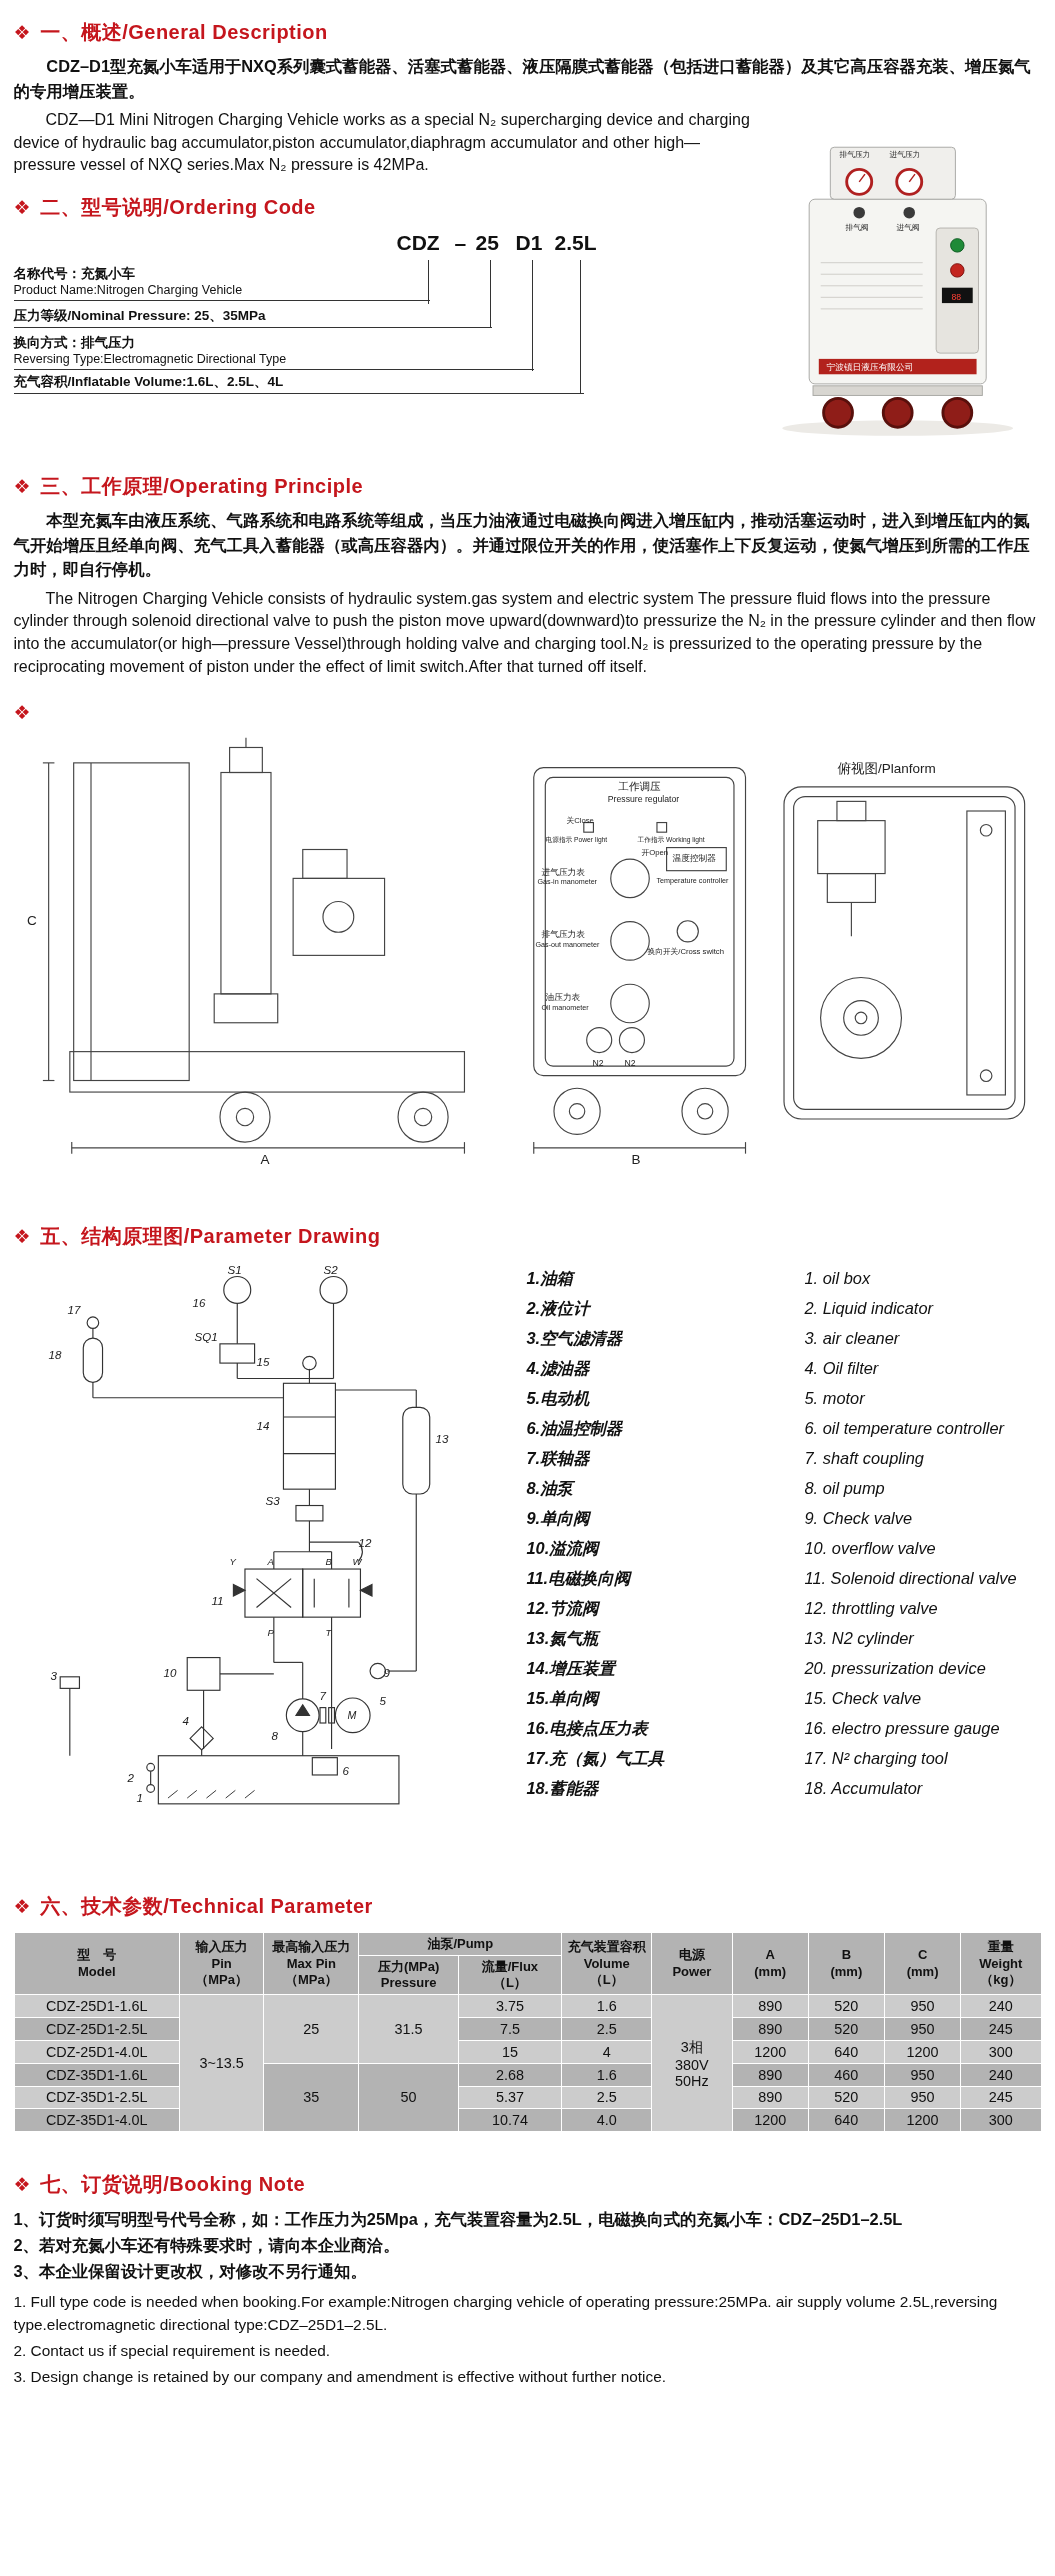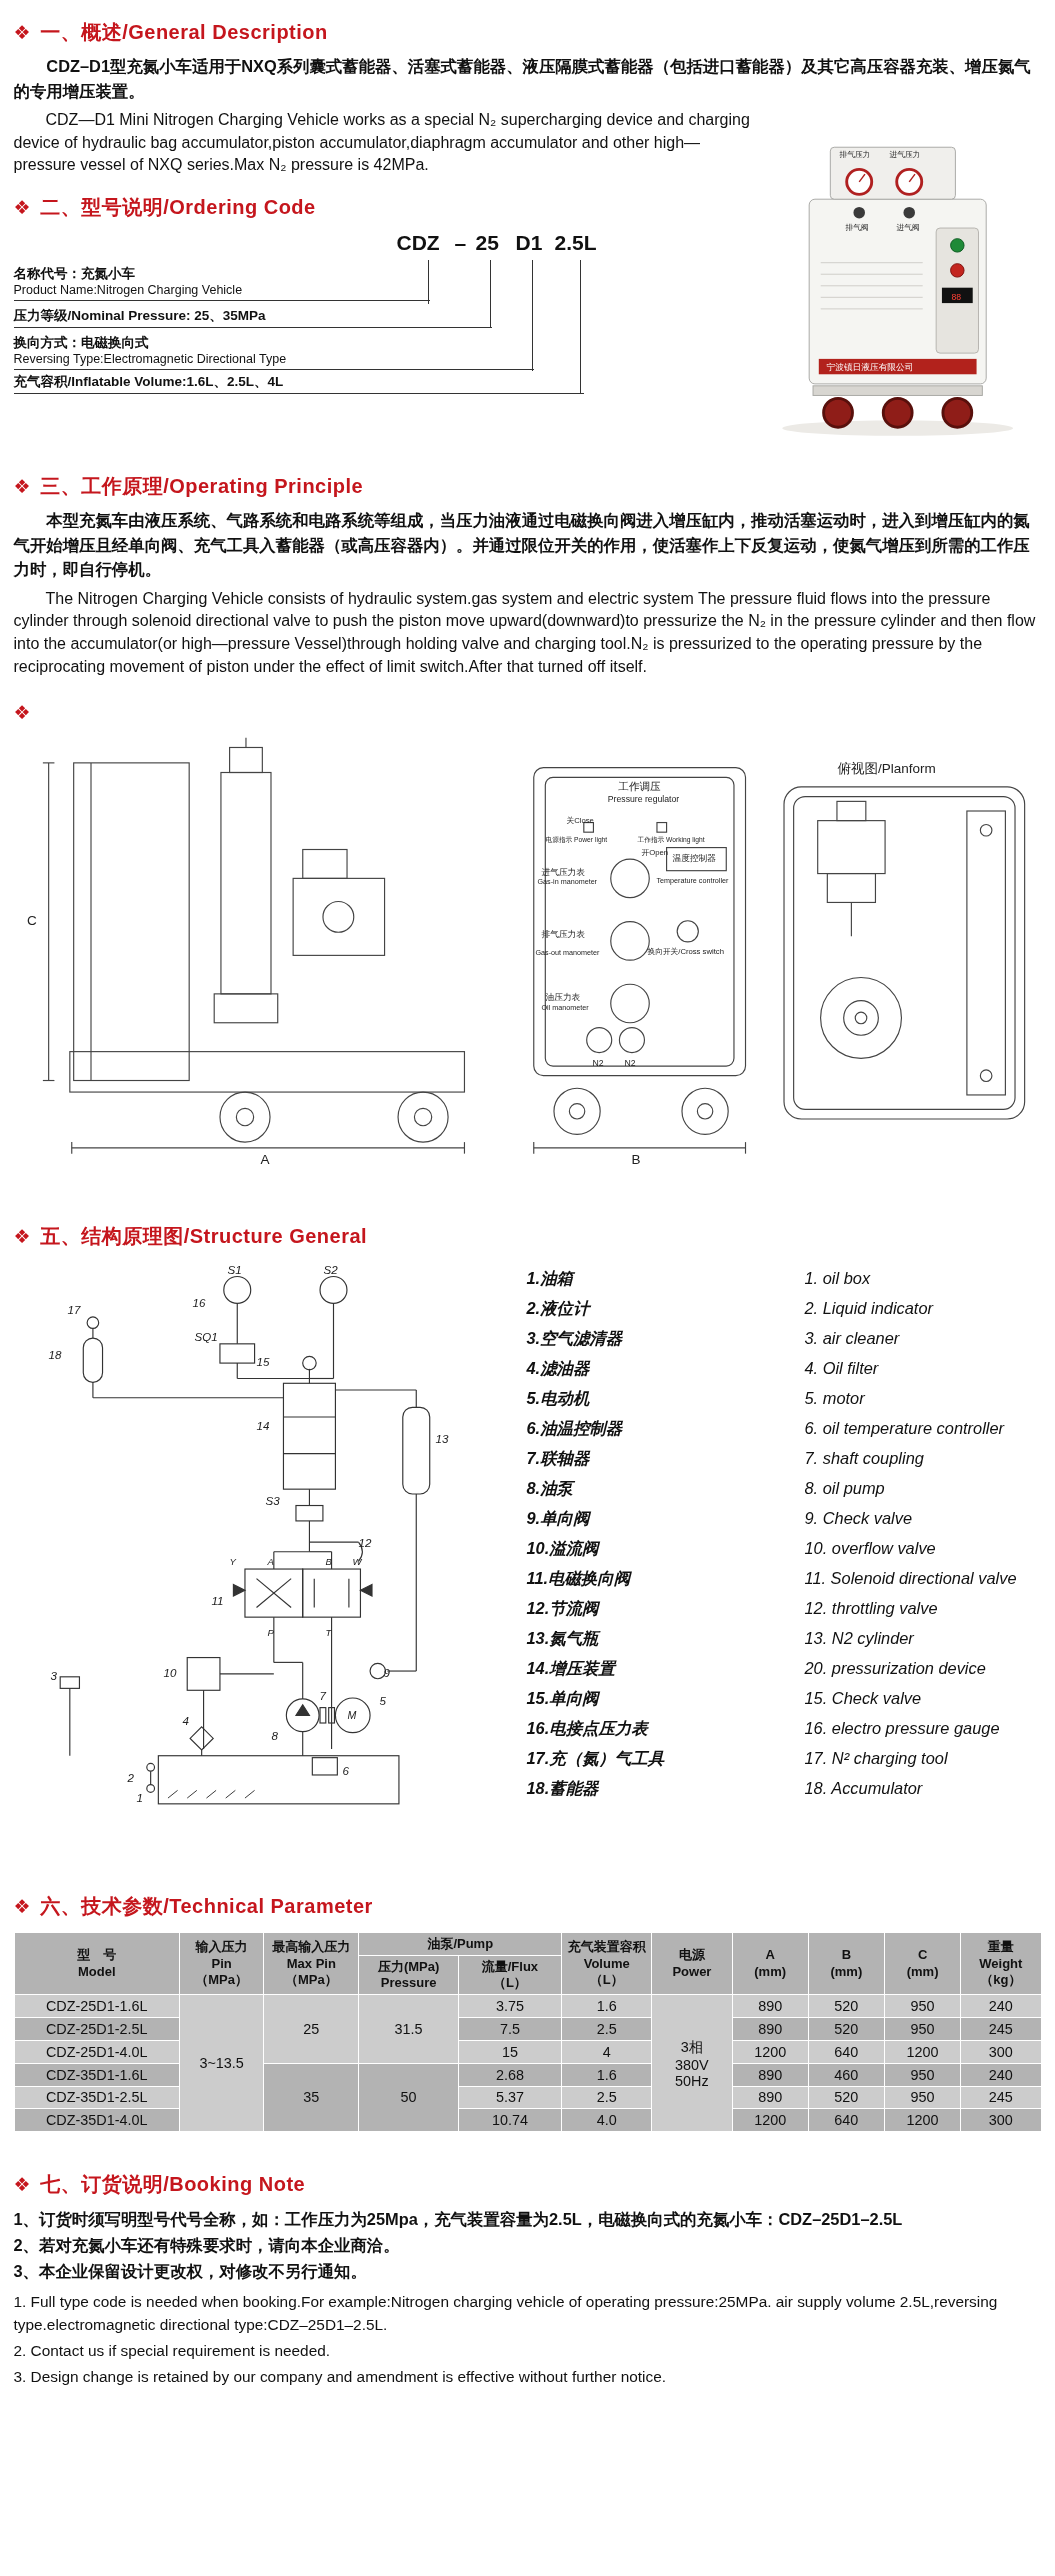--- a/index.html
+++ b/index.html
@@ -96,21 +96,21 @@
         <span class="oc-part oc-p4">2.5L</span>
 
         <div class="oc-row oc-r0">
           <div class="oc-zh">名称代号：充氮小车</div>
           <div class="oc-en">Product Name:Nitrogen Charging Vehicle</div>
         </div>
         <div class="oc-row oc-r1">
           <div class="oc-zh">压力等级/Nominal Pressure: 25、35MPa</div>
         </div>
         <div class="oc-row oc-r2">
-          <div class="oc-zh">换向方式：电磁换向式</div>
+          <div class="oc-zh">换向方式：排气压力</div>
           <div class="oc-en">Reversing Type:Electromagnetic Directional Type</div>
         </div>
         <div class="oc-row oc-r3">
           <div class="oc-zh">充气容积/Inflatable Volume:1.6L、2.5L、4L</div>
         </div>
 
         <div class="oc-conn oc-c0"></div>
         <div class="oc-conn oc-c1"></div>
         <div class="oc-conn oc-c2"></div>
         <div class="oc-conn oc-c3"></div>
@@ -225,37 +225,37 @@
     </svg>
   <span class="pos-label" style="left: 520px; top: 46px; font-size: 10.6px; width: 212px; text-align: center;">工作调压</span>
       <span class="pos-label" style="left: 520px; top: 60px; font-size: 8.7px; width: 220px; text-align: center;">Pressure regulator</span>
       <span class="pos-label" style="left: 553px; top: 83px; font-size: 7.7px;">关Close</span>
       <span class="pos-label" style="left: 628px; top: 83px; font-size: 7.7px; margin-top: 32px;">开Open</span>
       <span class="pos-label" style="left: 532px; top: 102px; font-size: 6.7px;">电源指示 Power light</span>
       <span class="pos-label" style="left: 624px; top: 102px; font-size: 6.7px;">工作指示 Working light</span>
       <span class="pos-label" style="left: 528px; top: 133px; font-size: 8.7px;">进气压力表</span>
       <span class="pos-label" style="left: 524px; top: 144px; font-size: 7.2px;">Gas-in manometer</span>
       <span class="pos-label" style="left: 528px; top: 195px; font-size: 8.7px;">排气压力表</span>
-      <span class="pos-label" style="left: 522px; top: 207px; font-size: 7.2px; margin-top: 8px;">Gas-out manometer</span>
+      <span class="pos-label" style="left: 522px; top: 207px; font-size: 7.2px;">Gas-out manometer</span>
       <span class="pos-label" style="left: 532px; top: 258px; font-size: 8.7px;">油压力表</span>
       <span class="pos-label" style="left: 528px; top: 270px; font-size: 7.2px;">Oil manometer</span>
       <span class="pos-label" style="left: 659px; top: 119px; font-size: 8.7px;">温度控制器</span>
       <span class="pos-label" style="left: 643px; top: 143px; font-size: 7.2px;">Temperature controller</span>
       <span class="pos-label" style="left: 634px; top: 214px; font-size: 7.7px;">换向开关/Cross switch</span>
       <span class="pos-label" style="left: 579px; top: 324px; font-size: 8.7px;">N2</span>
       <span class="pos-label" style="left: 611px; top: 324px; font-size: 8.7px;">N2</span>
       <span class="pos-label" style="left: 824px; top: 27px; font-size: 13.5px;">俯视图/Planform</span>
       <span class="pos-label" style="left: 247px; top: 418px; font-size: 13.5px;">A</span>
       <span class="pos-label" style="left: 618px; top: 418px; font-size: 13.5px;">B</span>
       <span class="pos-label" style="left: 13.5px; top: 179px; font-size: 13.5px;">C</span>
     </div>
 
   <div class="sec-header mt-s5">
     <span class="sec-icon">❖</span>
-    <span class="sec-title">五、结构原理图/Structure General</span>
+    <span class="sec-title">五、结构原理图/Parameter Drawing</span>
   </div>
 
   <div class="s5-row">
     <div class="schematic">
       <svg viewBox="0 0 505 588" stroke="#333" fill="none" stroke-width="1.2">
 
         <circle cx="232" cy="28" r="14"></circle>
           <line x1="232" y1="42" x2="232" y2="84"></line>
         <circle cx="332" cy="28" r="14"></circle>
           <line x1="332" y1="42" x2="332" y2="120"></line>

